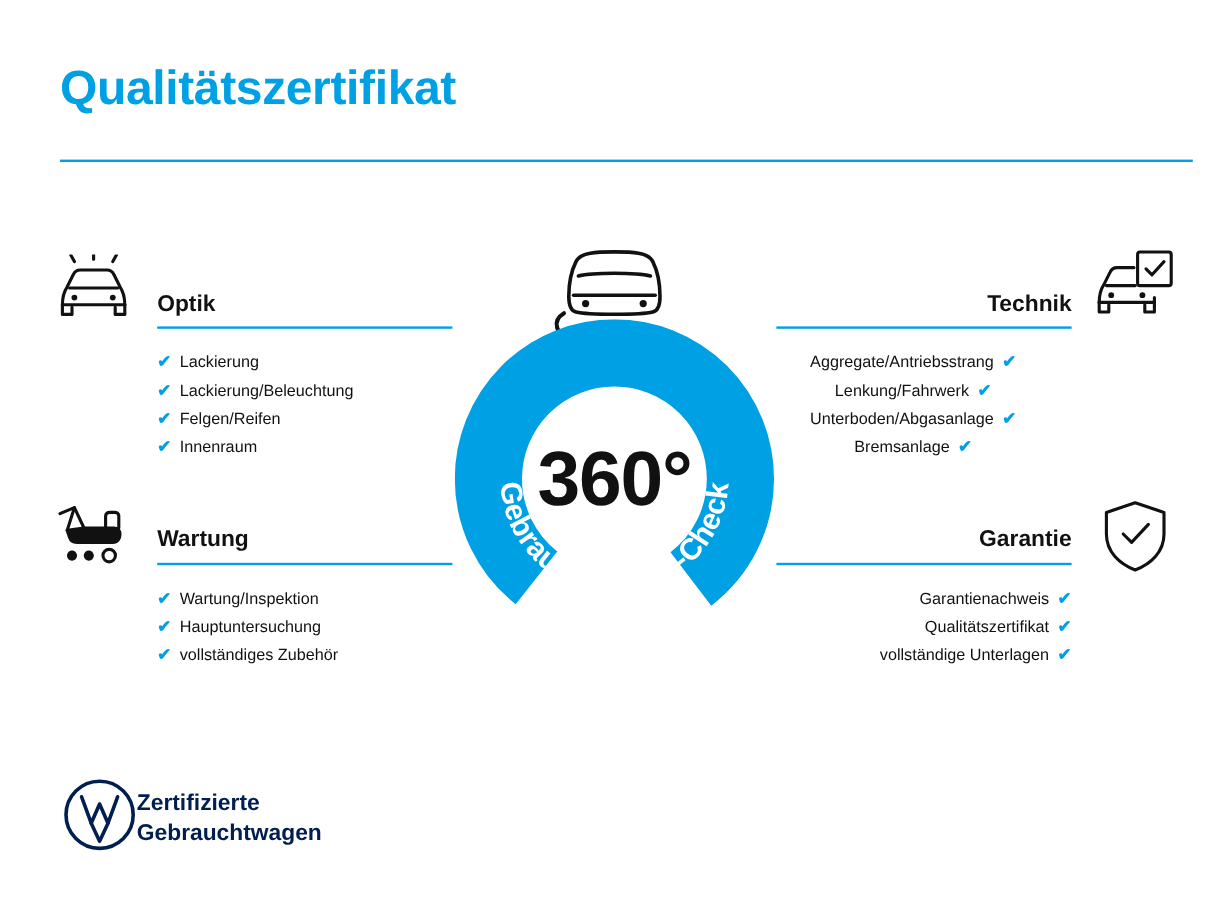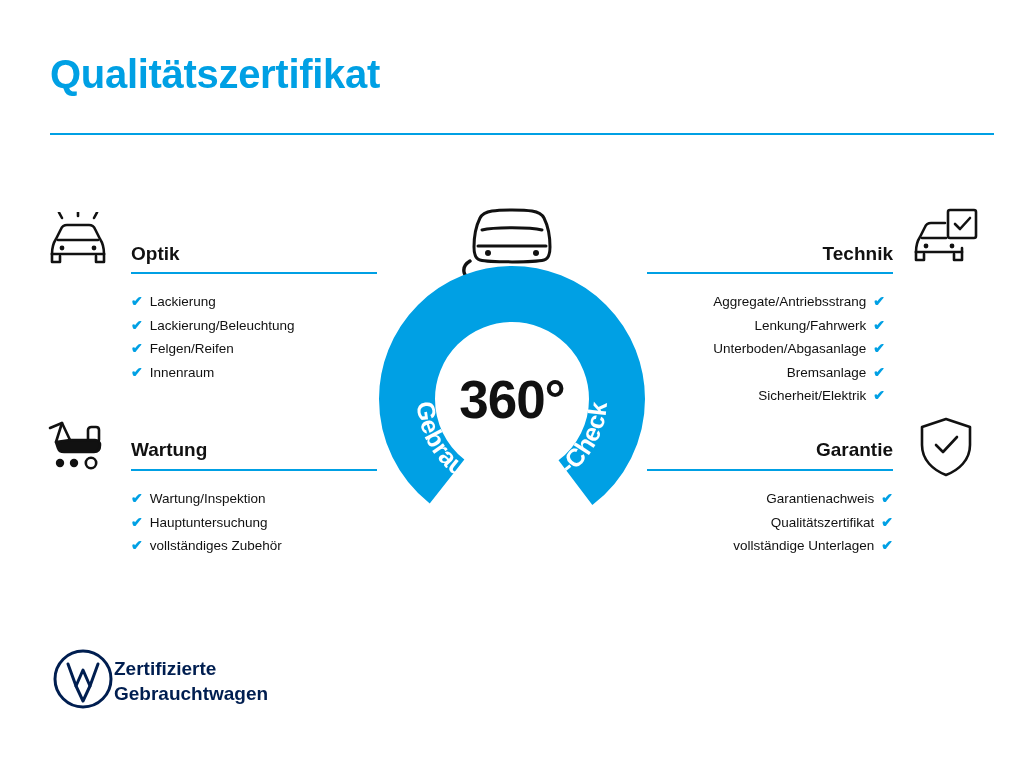--- a/index.html
+++ b/index.html
@@ -86,21 +86,21 @@
   .badge svg { display: block; }
   .badge-360 {
     position: absolute;
     left: 0;
     top: 0;
     width: 266px;
     height: 266px;
     display: flex;
     align-items: center;
     justify-content: center;
-    font-size: 53px;
+    font-size: 64px;
     font-weight: bold;
     color: #111;
     letter-spacing: -1px;
     pointer-events: none;
   }
   .car-top {
     position: absolute;
     left: 448px;
     top: 203px;
     width: 128px;
@@ -180,26 +180,25 @@
       <path d="M4 44 L50 44"></path>
       <path d="M10 30 L34 30"></path>
       <circle cx="14" cy="38" r="2.4" fill="#111" stroke="none"></circle>
       <circle cx="40" cy="38" r="2.4" fill="#111" stroke="none"></circle>
       <rect x="36" y="2" width="28" height="28" rx="2"></rect>
       <path d="M43 16 L48 21 L58 10"></path>
     </svg>
   </div>
   <div class="col-head" style="right:131px; top:243px; text-align:right;">Technik</div>
   <div class="col-rule" style="right:131px; top:272px; width:246px;"></div>
-  <div class="list right" style="right:139px; top:290px; width:300px;">
+  <div class="list right" style="right:113px; top:290px; width:300px;text-align:center;">
     <div class="row"><span>Aggregate/Antriebsstrang</span><span class="check">✔</span></div>
     <div class="row"><span>Lenkung/Fahrwerk</span><span class="check">✔</span></div>
     <div class="row"><span>Unterboden/Abgasanlage</span><span class="check">✔</span></div>
     <div class="row"><span>Bremsanlage</span><span class="check">✔</span></div>
-    <div class="row"><span>Sicherheit/Elektrik</span><span class="check">✔</span></div>
   </div>
 
   <div class="icon" style="left:915px; top:416px;">
     <svg width="62" height="62" viewBox="0 0 62 62" fill="none" stroke="#111" stroke-width="2.6" stroke-linecap="round" stroke-linejoin="round">
       <path d="M31 3 L55 11 L55 29 C55 44 44 54 31 59 C18 54 7 44 7 29 L7 11 Z"></path>
       <path d="M21 29 L28 36 L42 21"></path>
     </svg>
   </div>
   <div class="col-head" style="right:131px; top:439px; text-align:right;">Garantie</div>
   <div class="col-rule" style="right:131px; top:469px; width:246px;"></div>

